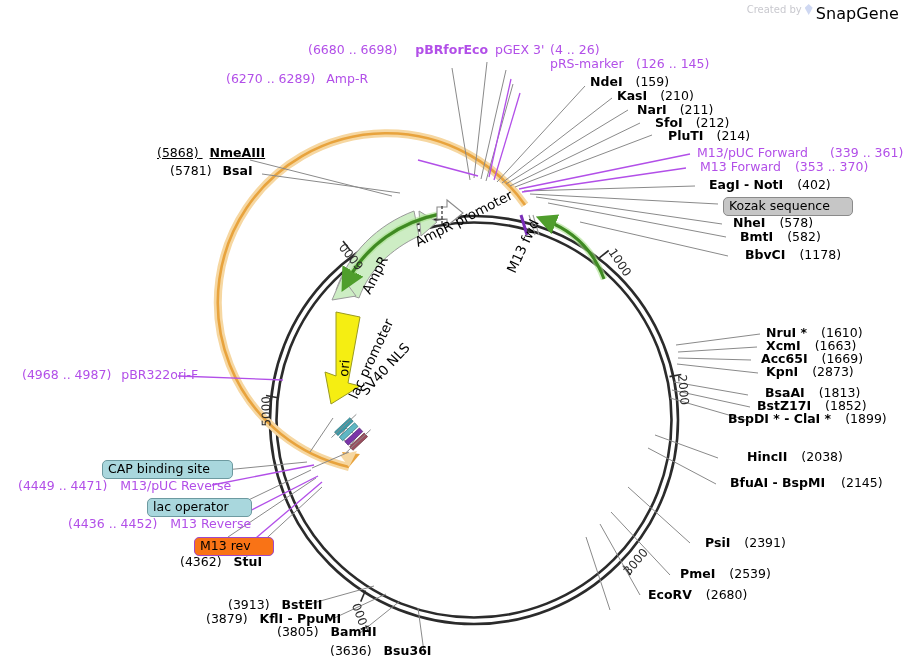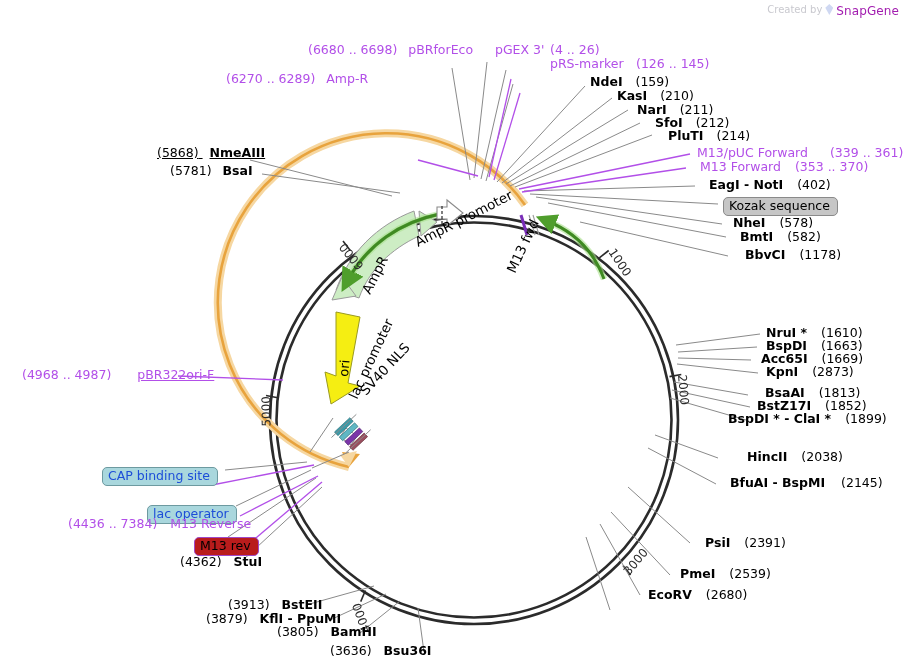--- a/index.html
+++ b/index.html
@@ -9,32 +9,32 @@
   #stage{position:absolute;left:0;top:0;width:907px;height:668px;}
   svg#map{position:absolute;left:0;top:0;width:907px;height:668px;}
 
   .lbl{position:absolute;white-space:nowrap;line-height:1;}
   .enz{font-size:12.5px;color:#000;}
   .enz b{font-weight:bold;margin-top:45px;}
   .enz .pos{font-weight:normal;color:#000;}
   .pur{font-size:12.5px;color:#b24fe8;}
 
   .chip{position:absolute;white-space:nowrap;font-size:12.5px;
-        border-radius:5px;padding:1px 7px 2px 5px;line-height:1.15;text-align:center;}
-  .chip-teal{background:#a9d7dd;border:1px solid #6d9aa0;color:#1d4ed8;margin-top:7px;}
+        border-radius:5px;padding:1px 22px 2px 5px;line-height:1.15;text-align:center;}
+  .chip-teal{background:#a9d7dd;border:1px solid #6d9aa0;color:#000000;}
   .chip-gray{background:#c6c6c6;border:1px solid #8a8a8a;color:#000;}
-  .chip-pur{background:#b91c1c;border:1px solid #a048c8;color:#000;}
+  .chip-pur{background:#f97316;border:1px solid #a048c8;color:#000;}
 
   .ctitle{position:absolute;text-align:center;color:#000;}
   .ctitle .nm{font-size:15.5px;font-weight:bold;letter-spacing:.2px;}
   .ctitle .bp{font-size:13px;font-weight:normal;margin-top:3px;}
 
   .wm{position:absolute;right:8px;top:4px;font-size:10px;color:#c9c9cf;
       display:flex;align-items:flex-start;gap:3px;}
-  .wm .sg{font-size:12px;color:#a21caf;letter-spacing:.1px;}
+  .wm .sg{font-size:16px;color:#000000;letter-spacing:.1px;}
   .wm .tri{display:inline-block;width:8px;height:11px;background:#cfd8f2;
       clip-path:polygon(50% 0,100% 35%,50% 100%,0 35%);}
 </style>
 </head>
 <body>
 
 <div id="stage">
 
   <svg id="map" viewBox="0 0 907 668">
     <defs>
@@ -199,21 +199,21 @@
 
   <div class="wm">
     <span>Created by</span>
     <span class="tri"></span>
     <span class="sg">SnapGene</span>
   </div>
 
 
   <div class="lbl pur" style="left:308px;top:44px;">
     <span>(6680 .. 6698)</span>
-    <span style="margin-left:7px;">pBRforEco</span>
+    <span style="margin-left:14px;font-weight:bold;">pBRforEco</span>
   </div>
   <div class="lbl pur" style="left:226px;top:73px;">
     <span>(6270 .. 6289)</span>
     <span style="margin-left:7px;">Amp-R</span>
   </div>
   <div class="lbl pur" style="left:495px;top:44px;">pGEX 3'</div>
   <div class="lbl pur" style="left:550px;top:44px;">(4 .. 26)</div>
   <div class="lbl pur" style="left:550px;top:58px;">pRS-marker</div>
   <div class="lbl pur" style="left:636px;top:58px;">(126 .. 145)</div>
 
@@ -274,21 +274,21 @@
   <div class="lbl enz" style="left:745px;top:249px;">
     <b>BbvCI</b>
     <span class="pos" style="margin-left:10px;">(1178)</span>
   </div>
 
   <div class="lbl enz" style="left:766px;top:327px;">
     <b>NruI *</b>
     <span class="pos" style="margin-left:10px;">(1610)</span>
   </div>
   <div class="lbl enz" style="left:766px;top:340px;">
-    <b>BspDI</b>
+    <b>XcmI</b>
     <span class="pos" style="margin-left:10px;">(1663)</span>
   </div>
   <div class="lbl enz" style="left:761px;top:353px;">
     <b>Acc65I</b>
     <span class="pos" style="margin-left:10px;">(1669)</span>
   </div>
   <div class="lbl enz" style="left:766px;top:366px;">
     <b>KpnI</b>
     <span class="pos" style="margin-left:10px;">(2873)</span>
   </div>
@@ -342,28 +342,32 @@
     <span class="pos">(3636)</span>
     <b style="margin-left:8px;">Bsu36I</b>
   </div>
   <div class="lbl enz" style="left:180px;top:556px;">
     <span class="pos">(4362)</span>
     <b style="margin-left:8px;">StuI</b>
   </div>
 
   <div class="lbl pur" style="left:22px;top:369px;">
     <span>(4968 .. 4987)</span>
-    <span style="margin-left:22px;text-decoration:underline;">pBR322ori-F</span>
+    <span style="margin-left:6px;">pBR322ori-F</span>
   </div>
 
   <div class="chip chip-teal" style="left:102px;top:460px;">CAP binding site</div>
 
+  <div class="lbl pur" style="left:18px;top:480px;">
+    <span>(4449 .. 4471)</span>
+    <span style="margin-left:9px;">M13/pUC Reverse</span>
+  </div>
 
   <div class="chip chip-teal" style="left:147px;top:498px;">lac operator</div>
 
   <div class="lbl pur" style="left:68px;top:518px;">
-    <span>(4436 .. 7384)</span>
+    <span>(4436 .. 4452)</span>
     <span style="margin-left:9px;">M13 Reverse</span>
   </div>
 
   <div class="chip chip-pur" style="left:194px;top:537px;">M13 rev</div>
 
 </div>
 
 </body></html>

